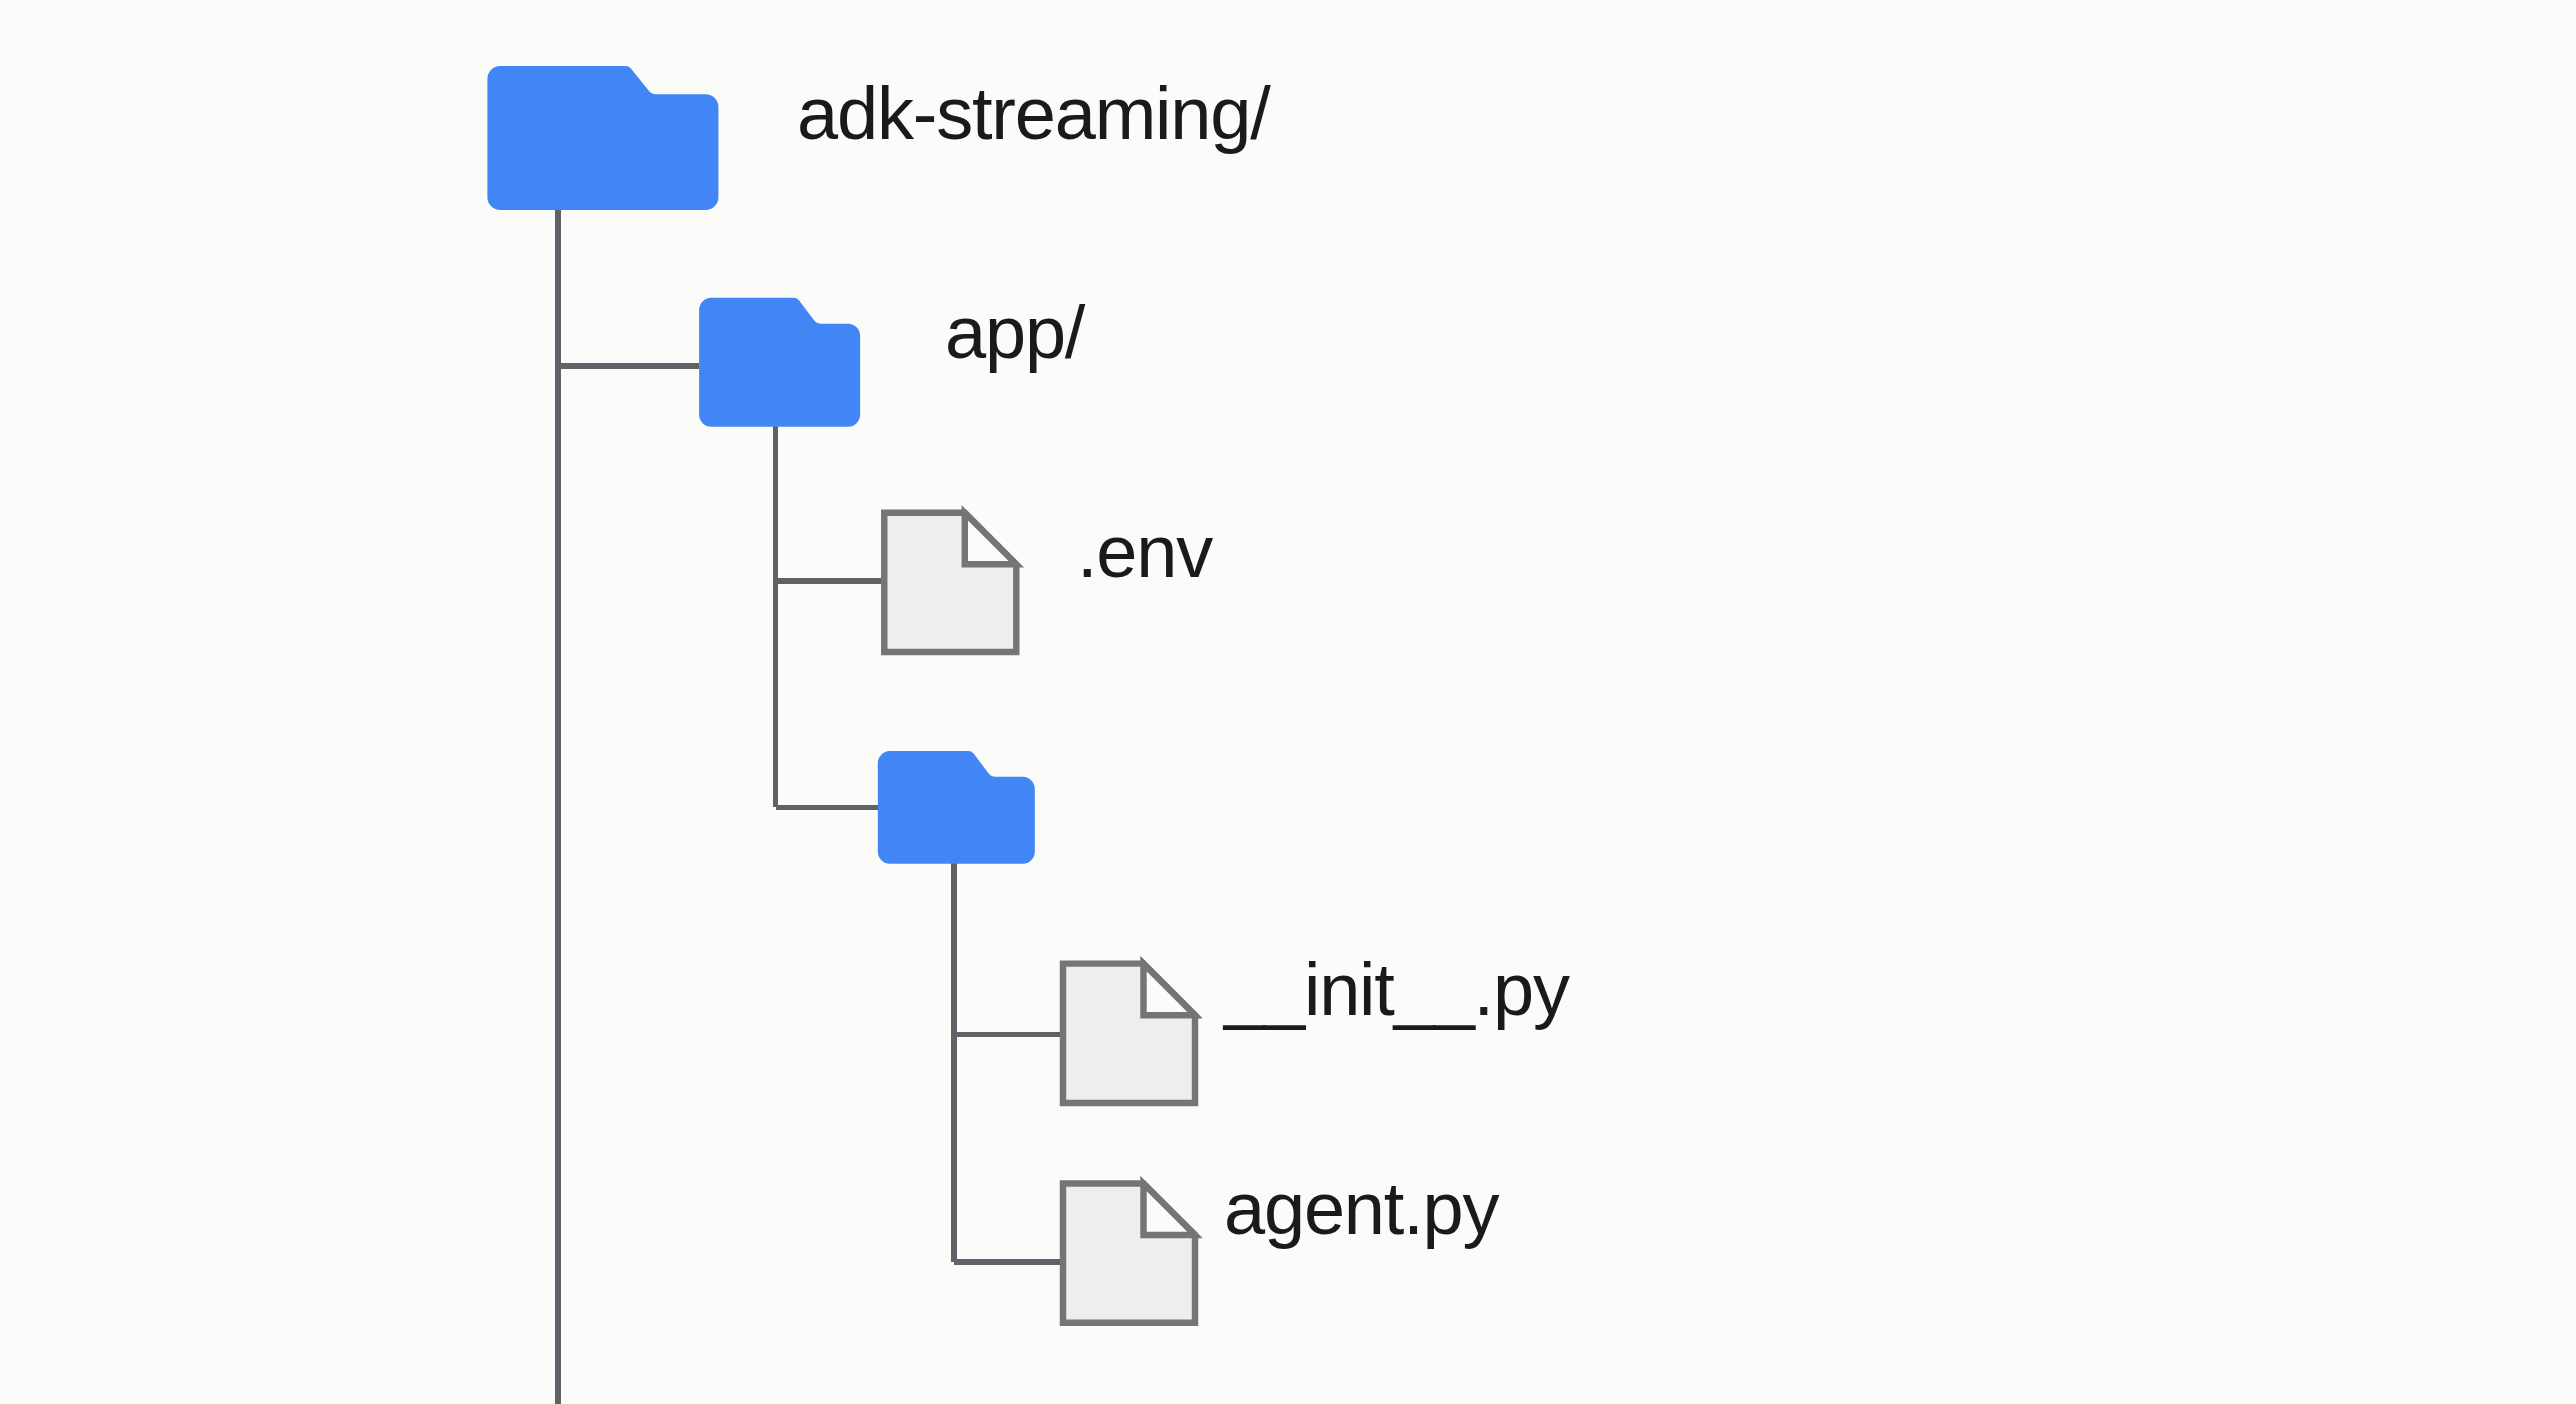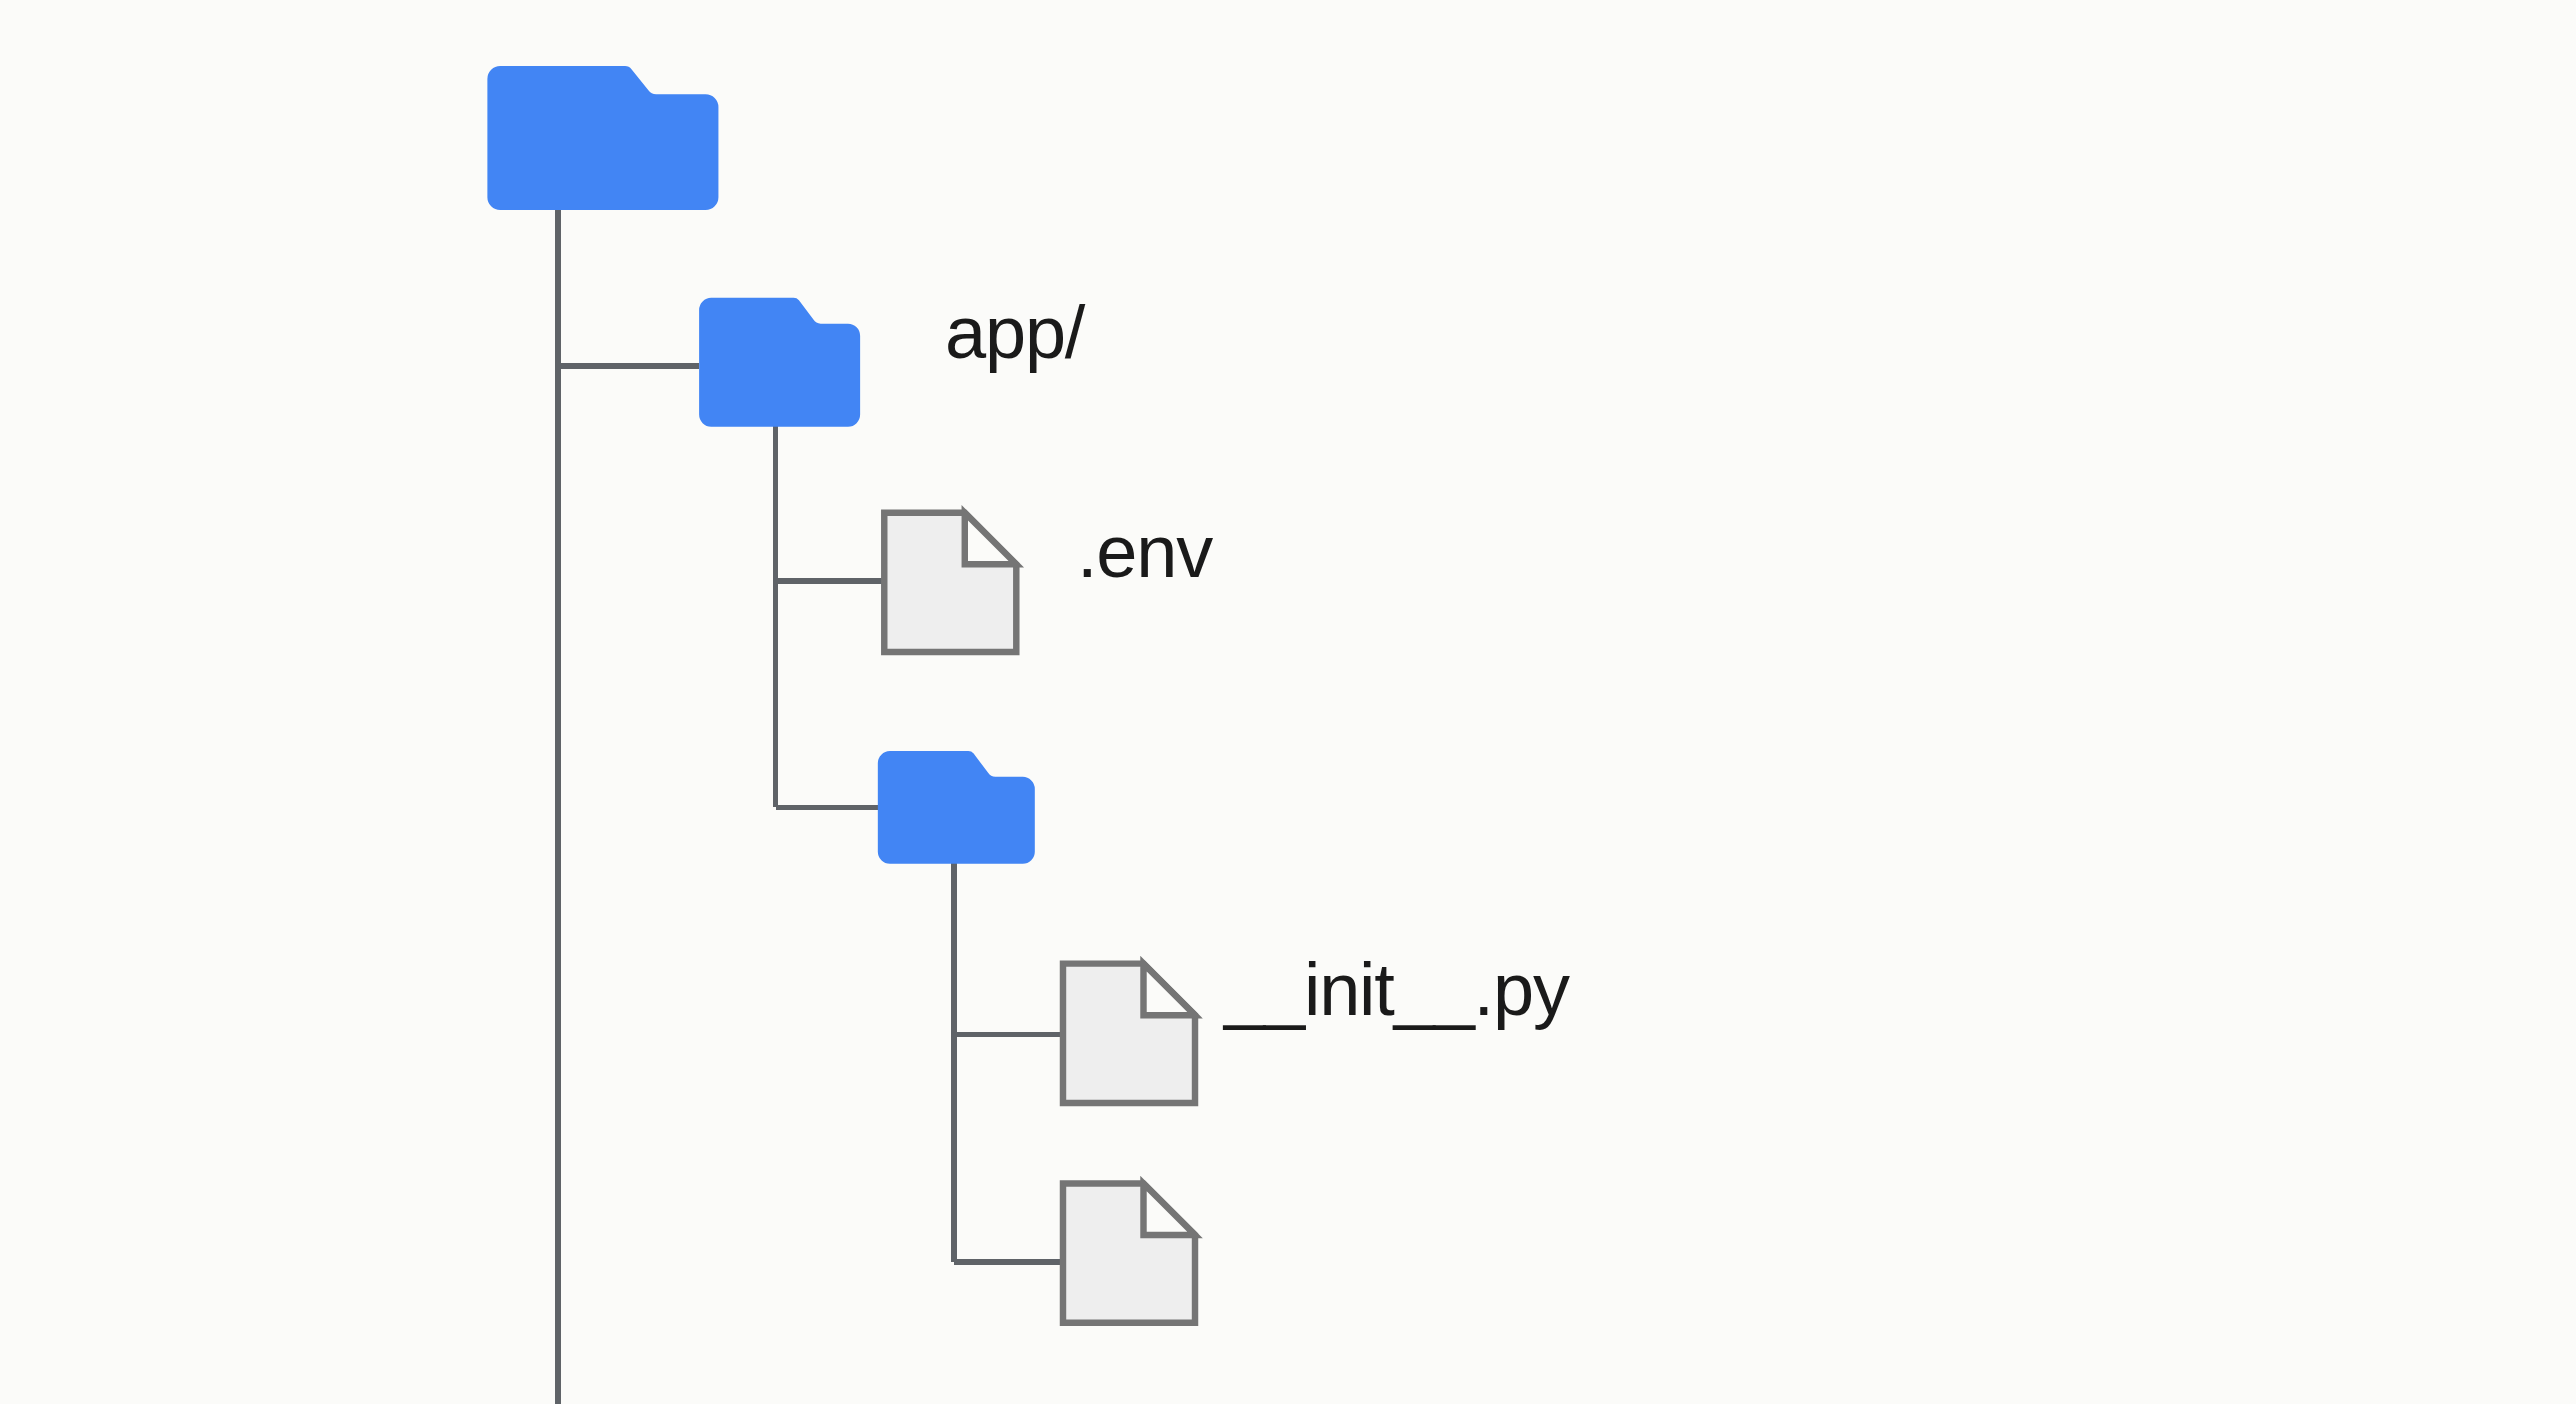--- a/index.html
+++ b/index.html
@@ -139,23 +139,25 @@
              L 1484 1534
              L 1484 1643
              L 1320 1643
              Z"></path>
     <path fill="#fbfbf9" stroke="#757575" stroke-width="8" stroke-linejoin="miter" d="M 1420 1470
              L 1484 1534
              L 1420 1534
              Z"></path>
   </svg>
 
+  <div class="node-label label-root">adk-streaming/</div>
 
   <div class="node-label label-app">app/</div>
 
   <div class="node-label label-env">.env</div>
 
 
   <div class="node-label label-init">__init__.py</div>
 
+  <div class="node-label label-agent">agent.py</div>
 
 </div>
 
 
 </body></html>

